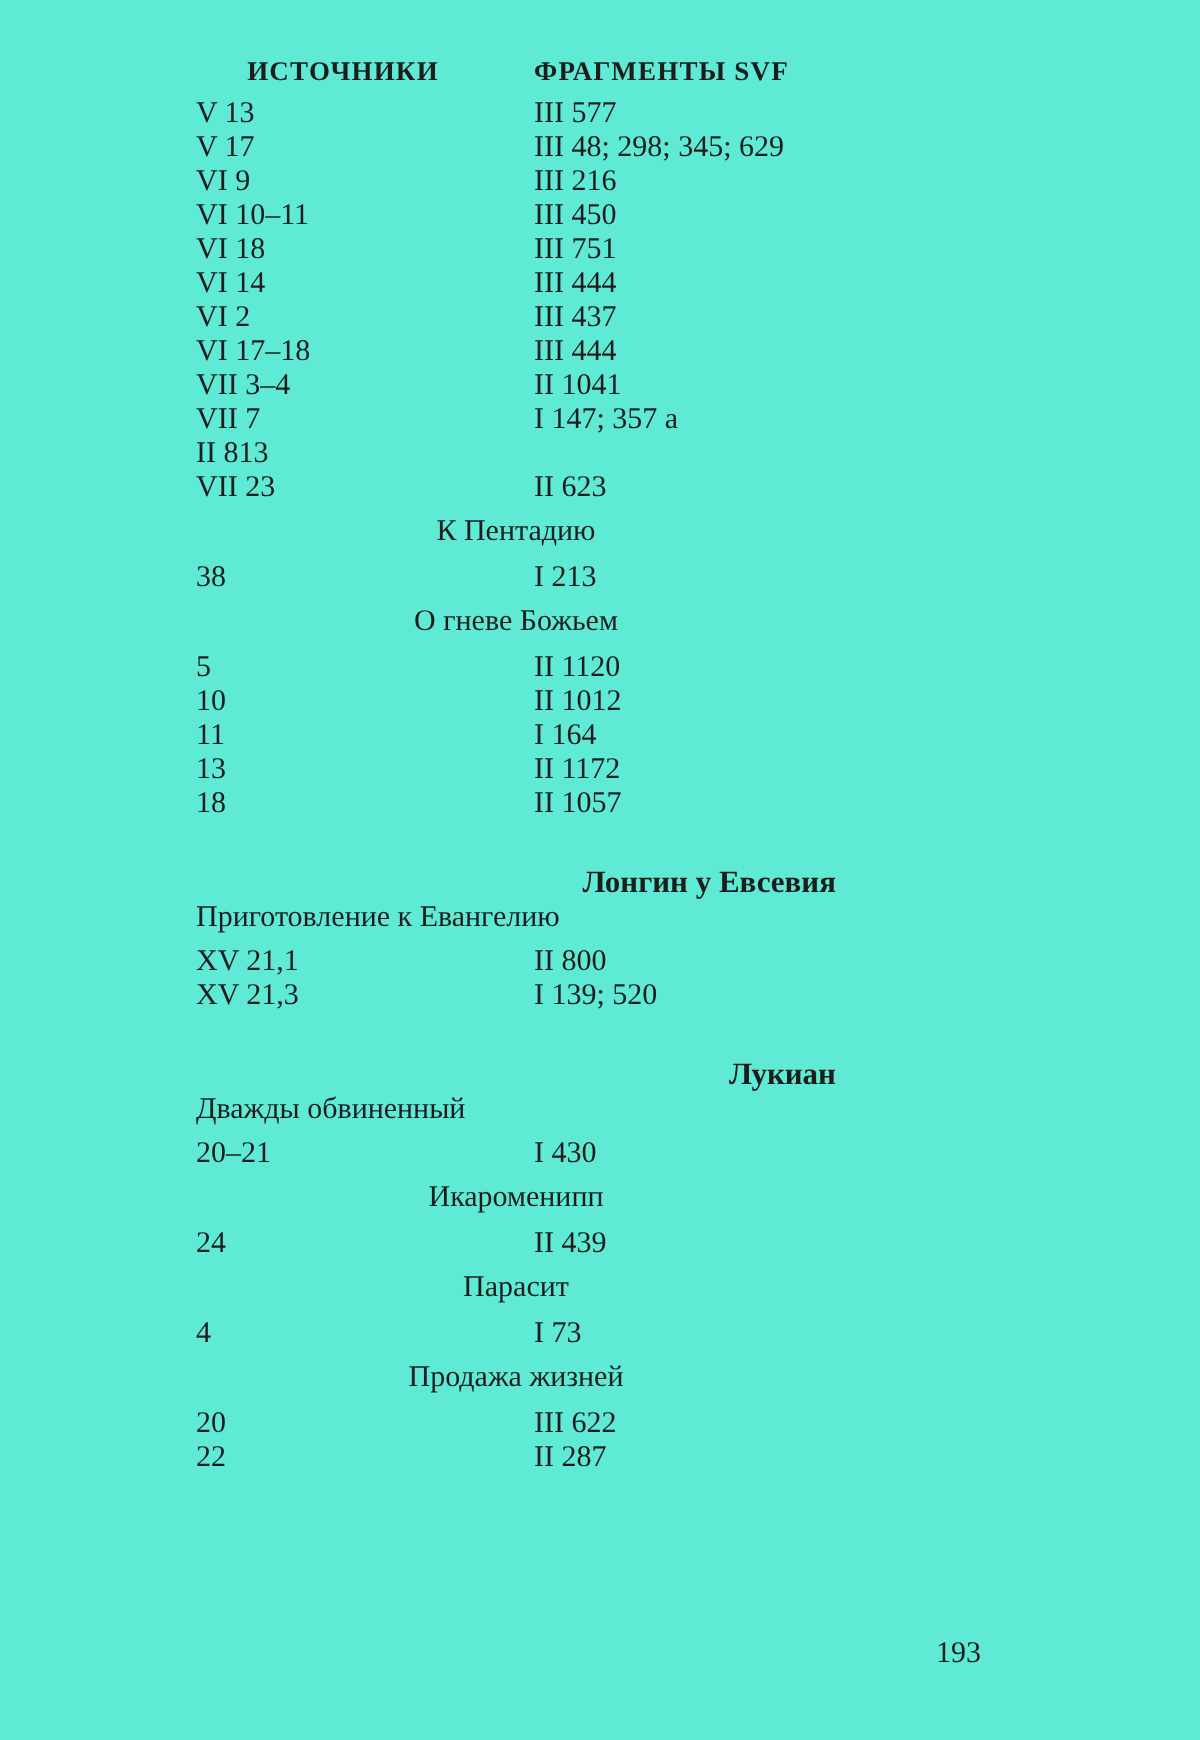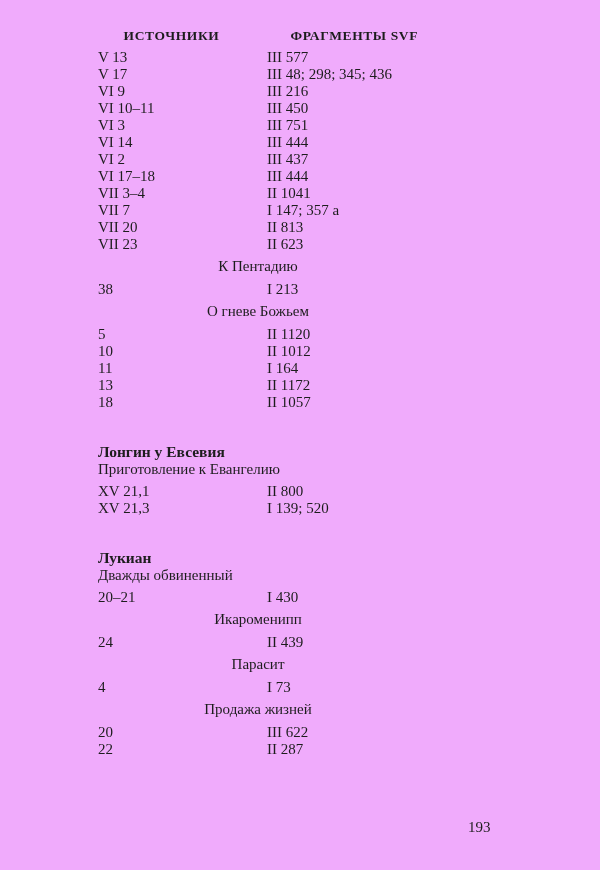--- a/index.html
+++ b/index.html
@@ -1,63 +1,63 @@
 <!DOCTYPE html>
 <html><head>
 <meta charset="utf-8">
 <style>
   * { margin:0; padding:0; box-sizing:border-box; }
   html,body { width:600px; height:870px; }
   body { background:#ffffff; }
   .page {
     position:relative; width:600px; height:870px;
-    background:#f0abfc; color:#1d1d1d;
+    background:#5eead4; color:#1d1d1d;
     font-family:"Liberation Serif", serif; font-size:15px;
     overflow:hidden;
   }
   .content { position:absolute; left:98px; top:28px; width:320px; }
   .colheads { display:flex; font-weight:bold; font-size:13.5px; letter-spacing:0.6px; line-height:16px; margin-bottom:5px; }
   .colheads .c1 { width:169px; flex:none; text-align:center; padding-right:22px; }
-  .colheads .c2 { flex:1; text-align:right; }
+  .colheads .c2 { flex:1; text-align:left; }
   .row { display:flex; line-height:17px; }
   .row .src { width:169px; flex:none; }
   .row .frag { flex:1; }
   .subheading { text-align:center; line-height:17px; margin:5px 0 6px; }
-  .heading { text-align:left; font-weight:bold; font-size:15.5px; line-height:18px; margin-top:32px; }
+  .heading { text-align:right; font-weight:bold; font-size:15.5px; line-height:18px; margin-top:22px; }
   .work { text-align:left; line-height:17px; margin-bottom:5px; }
   .pagenum { position:absolute; left:468px; top:819px; line-height:17px; }
 </style>
 </head>
 <body>
 
 <div class="page">
   <div class="content">
     <div class="colheads">
       <span class="c1">ИСТОЧНИКИ</span>
       <span class="c2">ФРАГМЕНТЫ SVF</span>
     </div>
     <div>
         <div class="row">
           <span class="src">V 13</span>
           <span class="frag">III 577</span>
         </div>
         <div class="row">
           <span class="src">V 17</span>
-          <span class="frag">III 48; 298; 345; 436</span>
+          <span class="frag">III 48; 298; 345; 629</span>
         </div>
         <div class="row">
           <span class="src">VI 9</span>
           <span class="frag">III 216</span>
         </div>
         <div class="row">
           <span class="src">VI 10–11</span>
           <span class="frag">III 450</span>
         </div>
         <div class="row">
-          <span class="src">VI 3</span>
+          <span class="src">VI 18</span>
           <span class="frag">III 751</span>
         </div>
         <div class="row">
           <span class="src">VI 14</span>
           <span class="frag">III 444</span>
         </div>
         <div class="row">
           <span class="src">VI 2</span>
           <span class="frag">III 437</span>
         </div>
@@ -67,21 +67,20 @@
         </div>
         <div class="row">
           <span class="src">VII 3–4</span>
           <span class="frag">II 1041</span>
         </div>
         <div class="row">
           <span class="src">VII 7</span>
           <span class="frag">I 147; 357 a</span>
         </div>
         <div class="row">
-          <span class="src">VII 20</span>
           <span class="frag">II 813</span>
         </div>
         <div class="row">
           <span class="src">VII 23</span>
           <span class="frag">II 623</span>
         </div>
         <div class="subheading">К Пентадию</div>
         <div class="row">
           <span class="src">38</span>
           <span class="frag">I 213</span>

